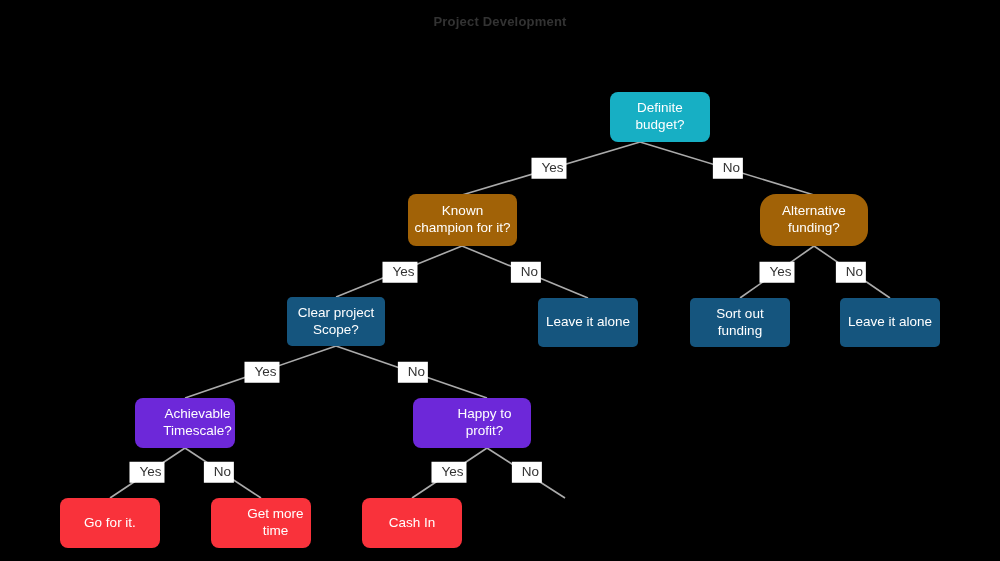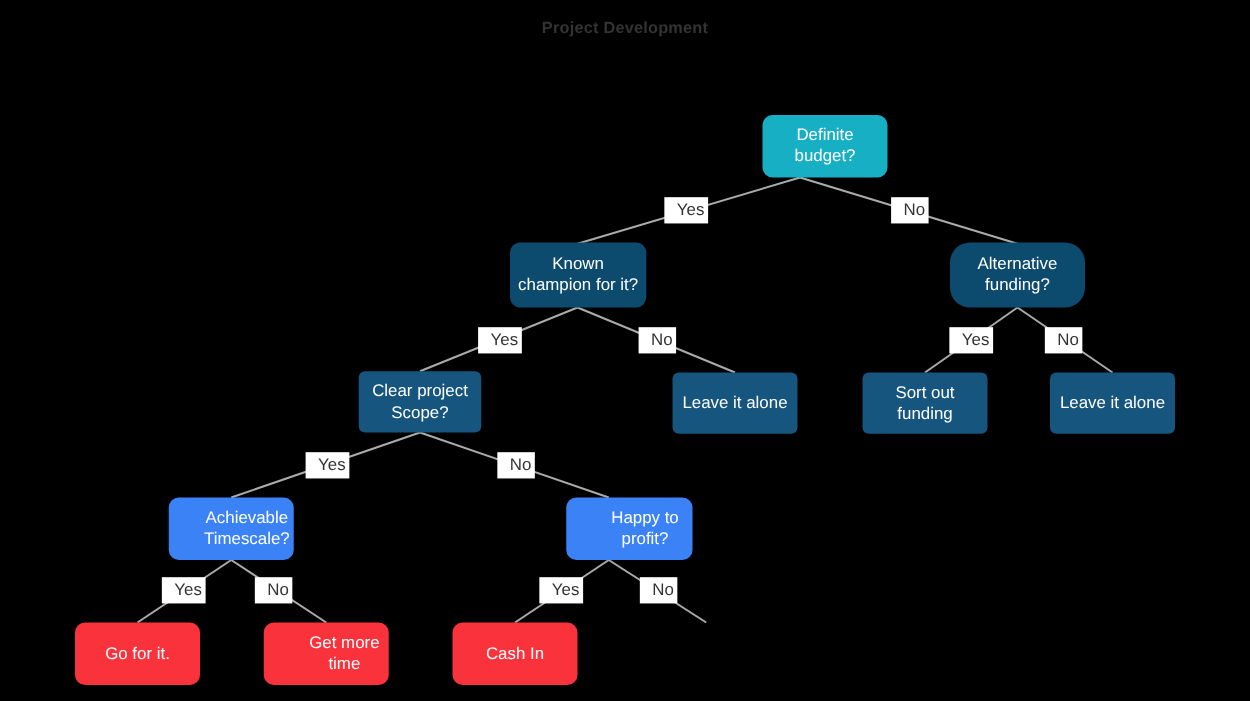--- a/index.html
+++ b/index.html
@@ -53,23 +53,23 @@
     text-align: center;
     color: #ffffff;
     font-size: 13.5px;
     line-height: 1.25;
     white-space: pre-line;
     border-radius: 8px;
     box-sizing: border-box;
     padding: 4px 6px;
   }
   .node.teal     { background: #17afc4; margin-left: 20px; }
-  .node.blue     { background: #0c4a6e; }
+  .node.blue     { background: #a16207; }
   .node.darkblue { background: #15557e; border-radius: 5px; }
-  .node.crimson  { background: #3b82f6; padding-left: 31px; }
+  .node.crimson  { background: #6d28d9; padding-left: 31px; }
   .node.red      { background: #f9323b; }
 </style>
 </head>
 <body>
 
 <div class="canvas">
 
   <div class="title">Project Development</div>
 
   <svg class="edges" width="1000" height="561">
@@ -107,19 +107,19 @@
   <div class="node blue" style="left:760px; top:194px; width:108px; height:52px;border-radius:16px;">Alternative
 funding?</div>
   <div class="node darkblue" style="left:287px; top:297px; width:98px;  height:49px;">Clear project
 Scope?</div>
   <div class="node darkblue" style="left:538px; top:298px; width:100px; height:49px;">Leave it alone</div>
   <div class="node darkblue" style="left:690px; top:298px; width:100px; height:49px;">Sort out
 funding</div>
   <div class="node darkblue" style="left:840px; top:298px; width:100px; height:49px;">Leave it alone</div>
   <div class="node crimson" style="left:135px; top:398px; width:100px; height:50px;">Achievable
 Timescale?</div>
-  <div class="node crimson" style="left:453px; top:398px; width:101px; height:50px;">Happy to
+  <div class="node crimson" style="left:413px; top:398px; width:118px; height:50px;">Happy to
 profit?</div>
   <div class="node red" style="left:60px;  top:498px; width:100px; height:50px;">Go for it.</div>
   <div class="node red" style="left:211px; top:498px; width:100px; height:50px;padding-left:35px;">Get more time</div>
   <div class="node red" style="left:362px; top:498px; width:100px; height:50px;">Cash In</div>
 
 </div>
 
 </body></html>

